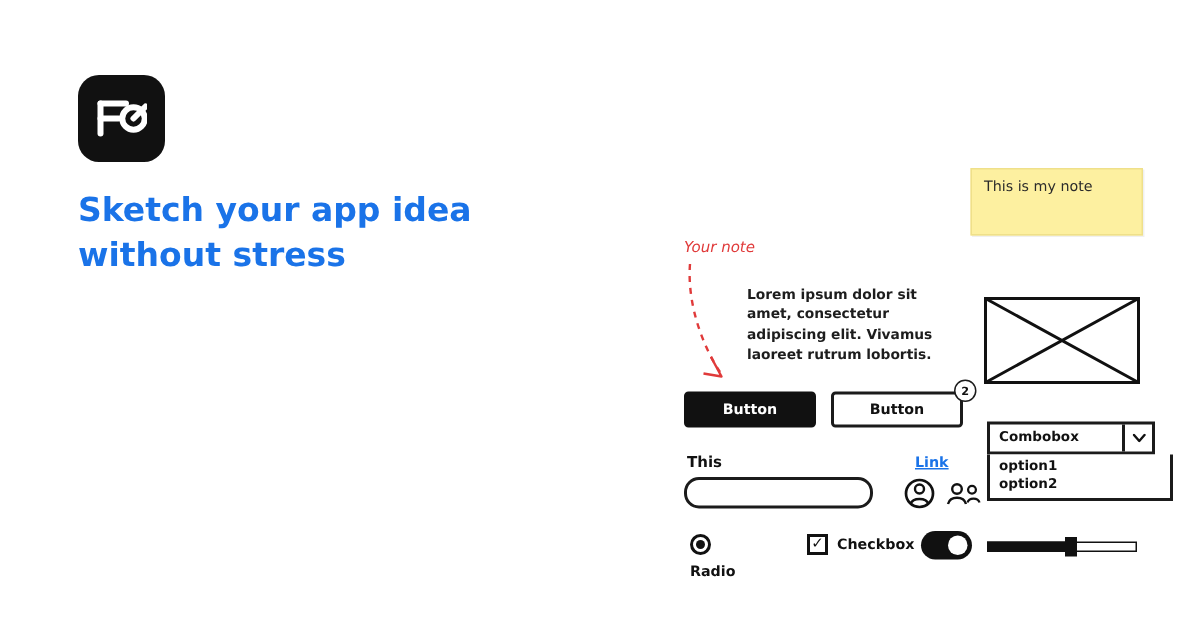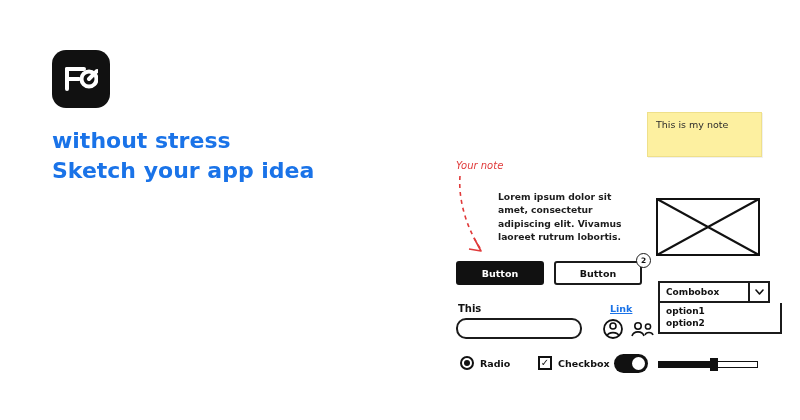--- a/index.html
+++ b/index.html
@@ -245,22 +245,22 @@
     width: 60px;
     height: 22px;
   }
 
   
   .radio-group {
     position: absolute;
     left: 20px;
     top: 356px;
     display: flex;
-    align-items: center;
     gap: 6px;
+    flex-direction: column;
   }
   .radio-outer {
     width: 14px; height: 14px;
     border: 2px solid #111;
     border-radius: 50%;
     display: flex; align-items: center; justify-content: center;
   }
   .radio-inner { width: 6px; height: 6px; border-radius: 50%; background: #111; }
   .ctrl-text { font-size: 9.5px; font-weight: 700; color: #111; }
 
@@ -340,22 +340,22 @@
         <path d="M3 3 V23" stroke="#ffffff" stroke-width="4" stroke-linecap="round" fill="none"></path>
         <path d="M3 13 H15" stroke="#ffffff" stroke-width="4" stroke-linecap="round" fill="none"></path>
         <circle cx="25" cy="13" r="7.5" stroke="#ffffff" stroke-width="4" fill="none"></circle>
         <path d="M25 13 L33 5" stroke="#ffffff" stroke-width="4" stroke-linecap="round" fill="none"></path>
       </svg>
     </span>
   </div>
 
 
   <div class="brand-sub">
+    <div>Sketch your app idea</div>
     <div>without stress</div>
-    <div>Sketch your app idea</div>
   </div>
 </div>
 
 <div class="sketch">
 
   <div class="sticky-note">This is my note</div>
 
   <div class="annot-label">Your note</div>
   <div class="annot-arrow">
     <svg width="70" height="90" viewBox="0 0 70 90">

